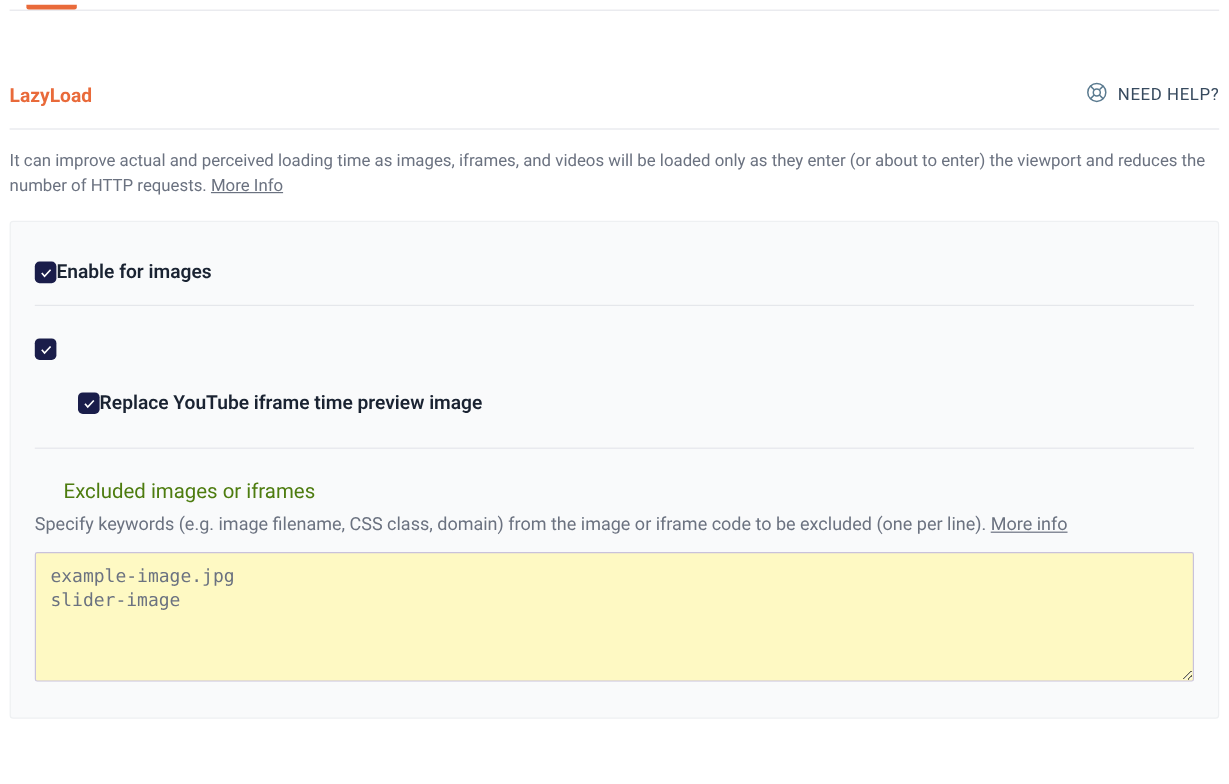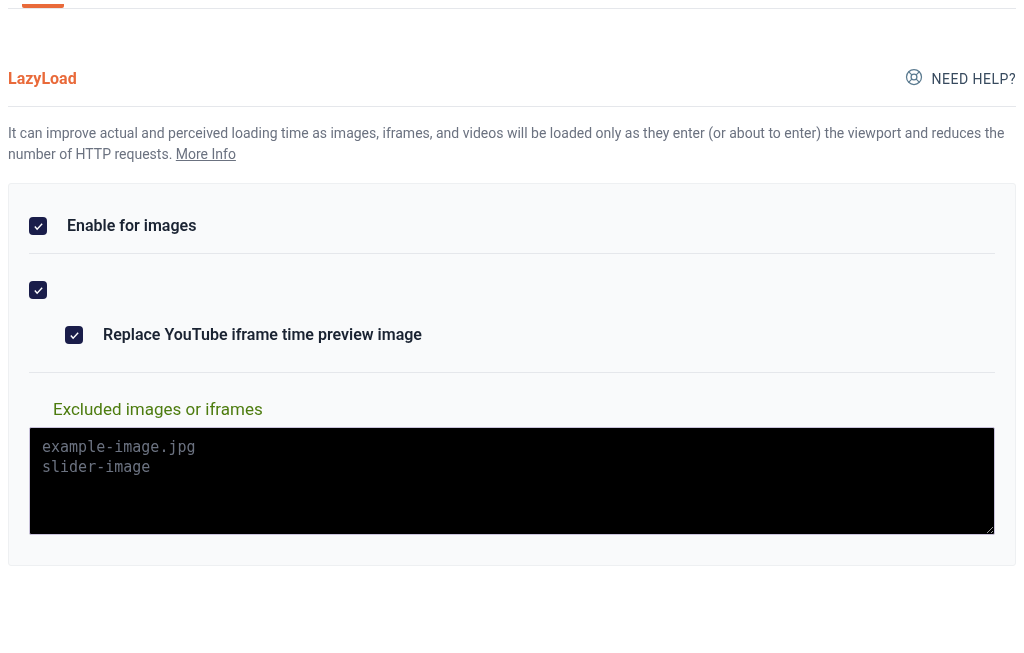--- a/index.html
+++ b/index.html
@@ -71,21 +71,21 @@
     }
     .settings-panel {
       background: #f9fafb;
       border: 1px solid #eef0f2;
       border-radius: 3px;
       padding: 24px 20px 26px 20px;
     }
     .option-row {
       display: flex;
       align-items: flex-end;
-      gap: 20px;
+      gap: 0;
       padding: 8px 0 18px 0;
     }
     .option-row.with-border {
       border-bottom: 1px solid #e5e7eb;
       margin-bottom: 18px;
     }
     .option-row.indented {
       padding-left: 36px;
       padding-bottom: 28px;
       margin-bottom: 22px;
@@ -139,21 +139,21 @@
       margin-bottom: 14px;
     }
     .excluded-desc .more-info {
       color: #6b7280;
       text-decoration: underline;
       cursor: pointer;
     }
     .excluded-textarea {
       width: 100%;
       min-height: 108px;
-      background: #000000;
+      background: #fef9c3;
       border: 1px solid #c9c2db;
       border-radius: 2px;
       padding: 10px 12px;
       font-family: ui-monospace, "SF Mono", Menlo, Monaco, Consolas, monospace;
       font-size: 15px;
       color: #6b7280;
       resize: both;
       outline: none;
       line-height: 1.3;
     }
@@ -219,17 +219,20 @@
           </svg>
       </span>
     </div>
     <div class="option-text">
       <div class="option-label">Replace YouTube iframe time preview image</div>
     </div>
   </div>
 
   <div class="excluded-group">
     <div class="excluded-title">Excluded images or iframes</div>
+    <div class="excluded-desc">
+      <span>Specify keywords (e.g. image filename, CSS class, domain) from the image or iframe code to be excluded (one per line). </span><a class="more-info">More info</a>
+    </div>
     <textarea class="excluded-textarea" style="">example-image.jpg
 slider-image</textarea>
   </div>
 
 </div>
 
 </body></html>

